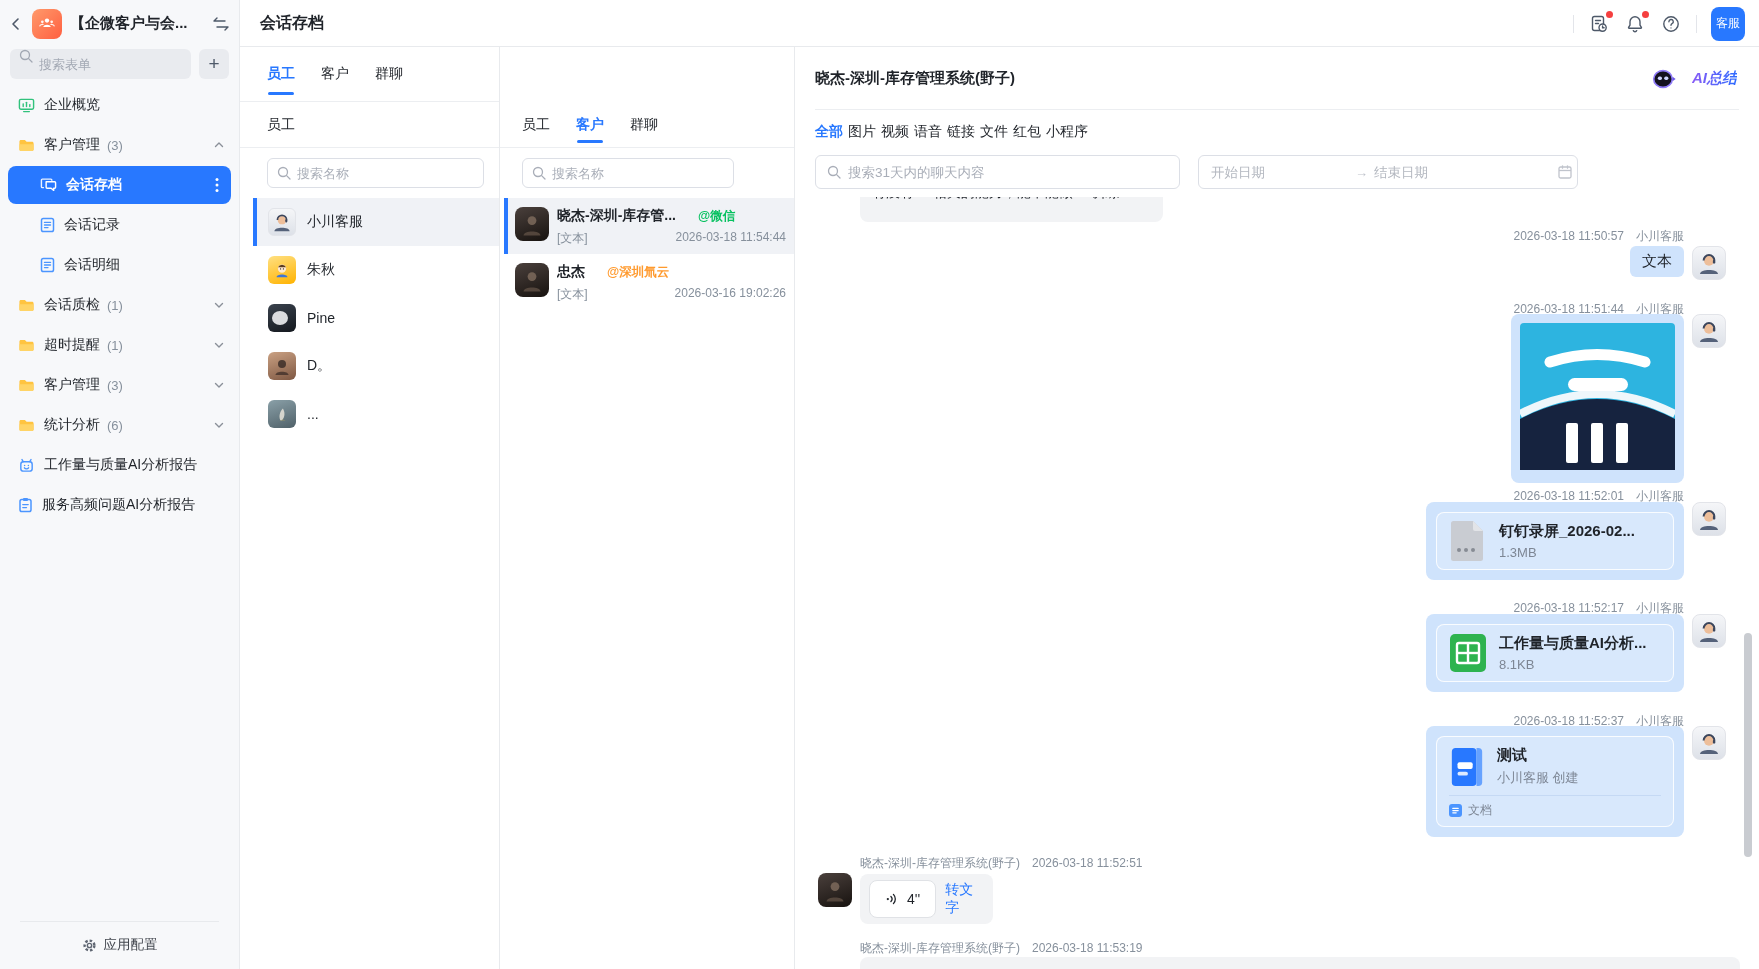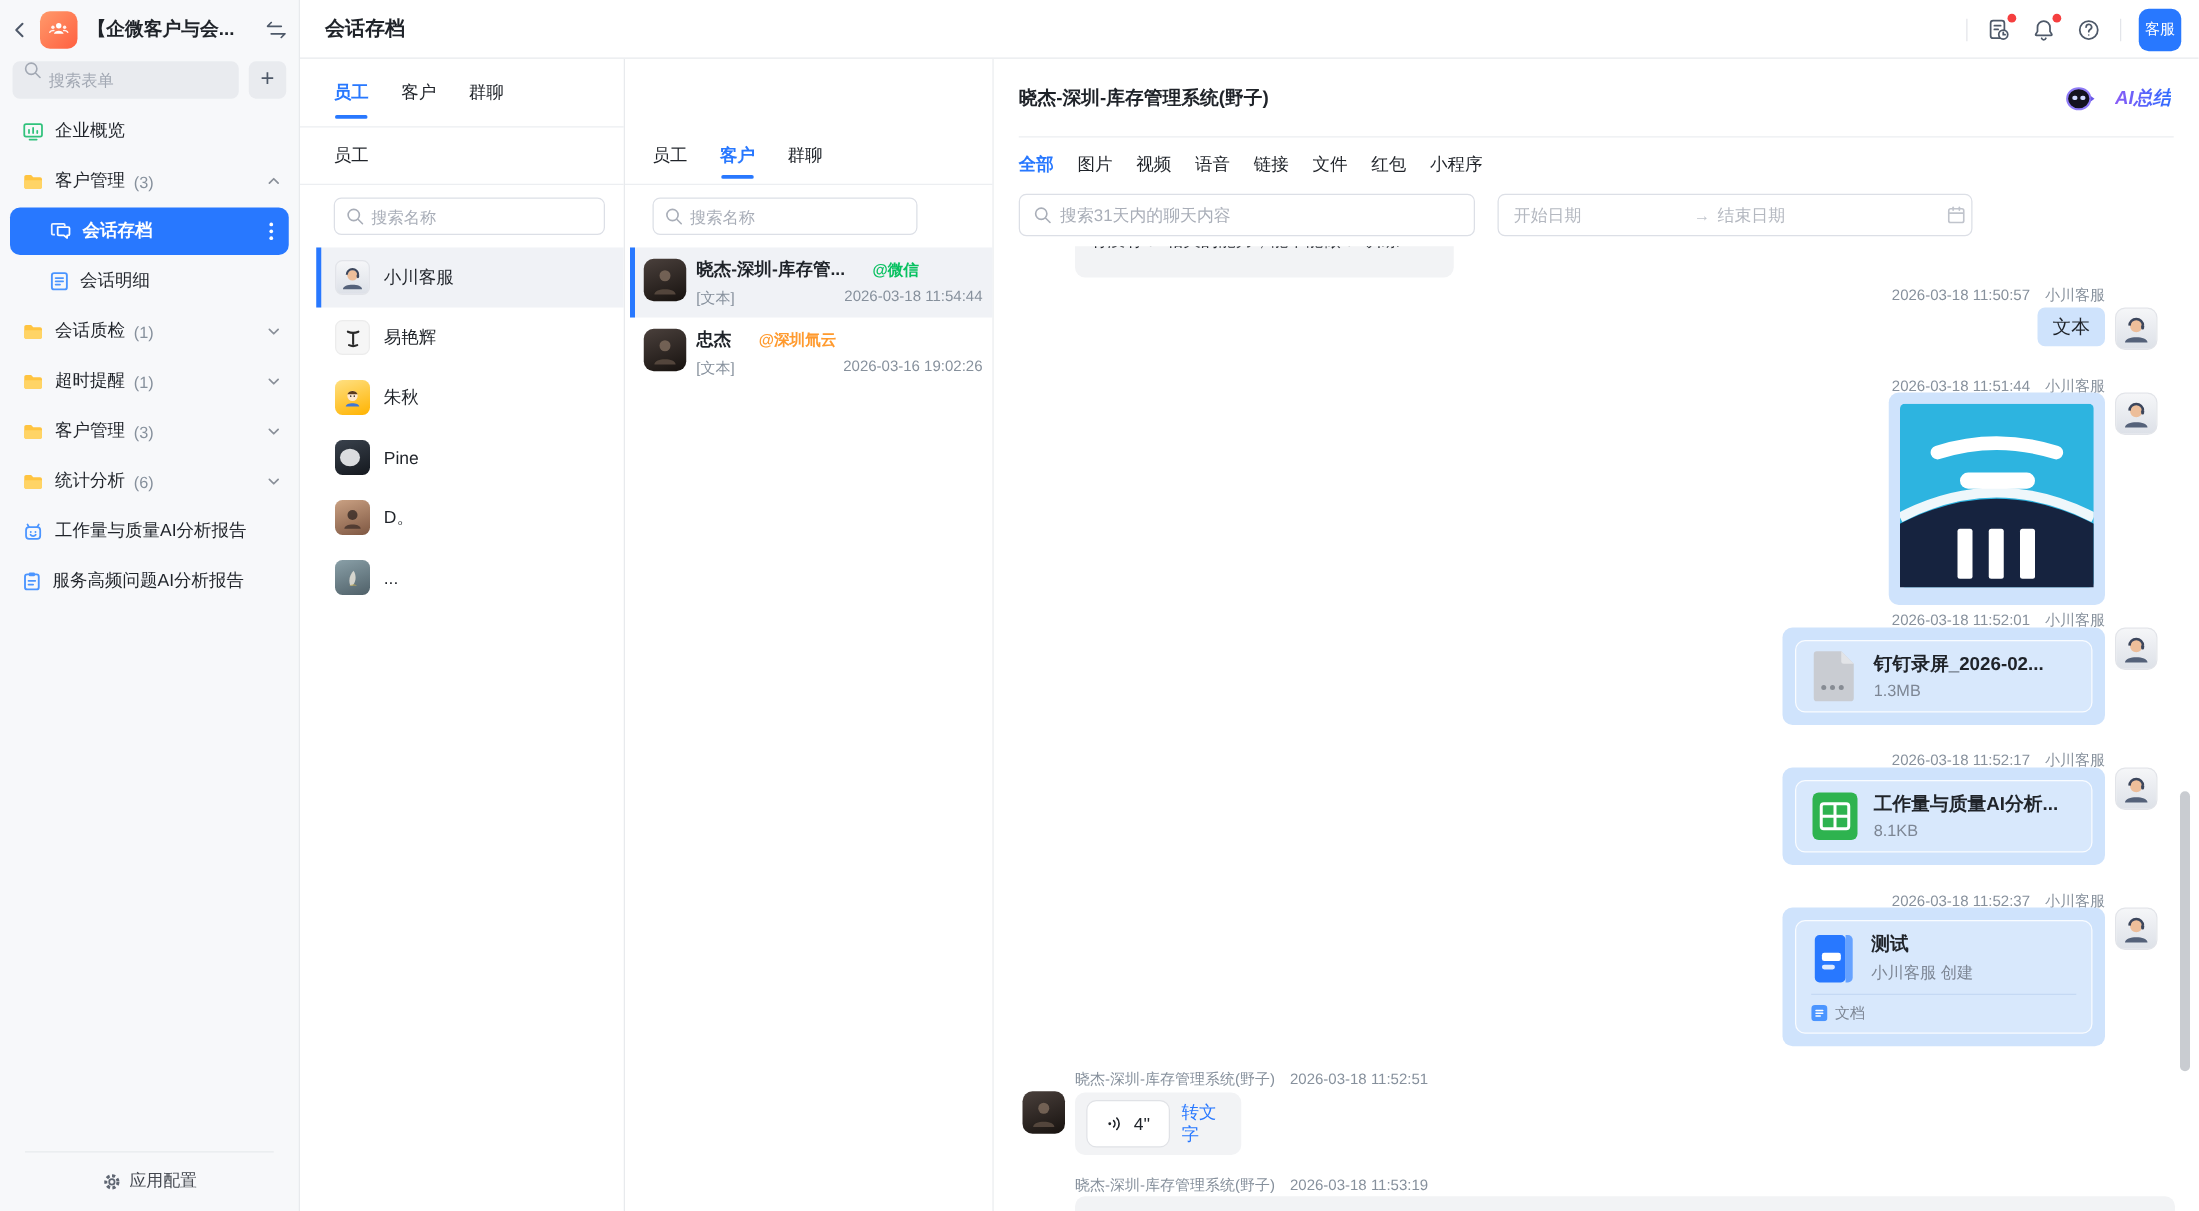--- a/index.html
+++ b/index.html
@@ -93,21 +93,21 @@
   .conv-l2 { display:flex; justify-content:space-between; margin-top:5px; font-size:12px; color:#86909c; }
 
   
   .chat { position:absolute; left:795px; top:47px; right:0; bottom:0; background:#fff; }
   .chat-header { height:63px; position:relative; display:flex; align-items:center; padding:0 20px; }
   .chat-header:after { content:""; position:absolute; left:20px; right:20px; bottom:0; height:1px; background:#eceef1; }
   .chat-title { font-size:15px; font-weight:600; }
   .ai-btn { position:absolute; right:22px; display:flex; align-items:center; gap:16px; cursor:pointer; }
   .ai-btn .txt { font-size:15px; font-weight:700; font-style:italic;
     background:linear-gradient(90deg,#8a5cf6,#2d6bff); -webkit-background-clip:text; background-clip:text; color:transparent; }
-  .filters { height:43px; display:flex; align-items:center; gap:19px; padding:0 20px; }
+  .filters { height:43px; display:flex; align-items:center; gap:5px; padding:0 20px; }
   .filter { font-size:14px; color:#1f2329; cursor:pointer; }
   .filter.active { color:#2878ff; font-weight:700; }
   .filter-inputs { display:flex; gap:18px; padding:2px 20px 0 20px; }
   .chat-search { width:365px; height:34px; border:1px solid #dcdfe6; border-radius:6px; display:flex; align-items:center;
     gap:7px; padding:0 11px; }
   .chat-search input { border:none; outline:none; font-size:13.5px; width:100%; font-family:inherit; }
   .chat-search input::placeholder { color:#a9aeb8; }
   .daterange { width:380px; height:34px; border:1px solid #dcdfe6; border-radius:6px; display:flex; align-items:center;
     padding:0 12px; gap:6px; }
   .daterange input { border:none; outline:none; font-size:13.5px; font-family:inherit; background:transparent; }
@@ -233,20 +233,31 @@
         <span class="lbl">会话存档</span>
         <span class="kebab">
           <svg width="4" height="16" viewBox="0 0 4 16" fill="#fff">
               <circle cx="2" cy="2.5" r="1.5"></circle>
               <circle cx="2" cy="8" r="1.5"></circle>
               <circle cx="2" cy="13.5" r="1.5"></circle>
             </svg>
         </span>
       </div>
 
+      <div class="nav-item nav-sub">
+        <span style="display:flex;">
+          <svg width="15" height="16" viewBox="0 0 15 16">
+              <rect x="1.5" y="1.5" width="12" height="13" rx="1.8" fill="none" stroke="#4b95ff" stroke-width="1.5"></rect>
+              <line x1="4.5" y1="5.4" x2="10.5" y2="5.4" stroke="#4b95ff" stroke-width="1.4" stroke-linecap="round"></line>
+              <line x1="4.5" y1="8" x2="10.5" y2="8" stroke="#4b95ff" stroke-width="1.4" stroke-linecap="round"></line>
+              <line x1="4.5" y1="10.6" x2="8" y2="10.6" stroke="#4b95ff" stroke-width="1.4" stroke-linecap="round"></line>
+            </svg>
+        </span>
+        <span class="lbl">会话记录</span>
+      </div>
 
       <div class="nav-item nav-sub">
         <span style="display:flex;">
           <svg width="15" height="16" viewBox="0 0 15 16">
               <rect x="1.5" y="1.5" width="12" height="13" rx="1.8" fill="none" stroke="#4b95ff" stroke-width="1.5"></rect>
               <line x1="4.5" y1="5.4" x2="10.5" y2="5.4" stroke="#4b95ff" stroke-width="1.4" stroke-linecap="round"></line>
               <line x1="4.5" y1="8" x2="10.5" y2="8" stroke="#4b95ff" stroke-width="1.4" stroke-linecap="round"></line>
               <line x1="4.5" y1="10.6" x2="8" y2="10.6" stroke="#4b95ff" stroke-width="1.4" stroke-linecap="round"></line>
             </svg>
         </span>
@@ -410,30 +421,20 @@
       <div class="emp-row sel">
         <div class="avatar28 av-cs">
           <svg width="22" height="22" viewBox="0 0 26 26">
               <path d="M4 24c0-5.5 18-5.5 18 0z" fill="#55627a"></path>
               <circle cx="13" cy="10.8" r="5" fill="#edbe9a"></circle>
               <path d="M7.6 10.5a5.4 5.4 0 0 1 10.8 0" fill="none" stroke="#3c465c" stroke-width="2"></path>
               <rect x="16.9" y="9.8" width="2.4" height="3.8" rx="1.2" fill="#3c465c"></rect>
             </svg>
         </div>
         <span class="emp-name">小川客服</span>
-      </div>
-      <div class="emp-row">
-        <div class="avatar28 av-cal">
-          <svg width="15" height="17" viewBox="0 0 16 18" stroke="#2a2a2a" stroke-width="1.8" stroke-linecap="round" fill="none">
-              <path d="M3.5 3.5c3 1.4 6 1.4 9 0"></path>
-              <path d="M8 5.5v8.5"></path>
-              <path d="M4.5 15c2 .9 5 .9 7 0"></path>
-            </svg>
-        </div>
-        <span class="emp-name">易艳辉</span>
       </div>
       <div class="emp-row">
         <div class="avatar28 av-boy">
           <svg width="18" height="18" viewBox="0 0 20 20">
               <circle cx="10" cy="8.5" r="4.6" fill="#ffe9cf"></circle>
               <path d="M5.5 7a5 5 0 0 1 9 0z" fill="#5b3b1e"></path>
               <circle cx="8.4" cy="8.8" r=".7" fill="#333"></circle>
               <circle cx="11.6" cy="8.8" r=".7" fill="#333"></circle>
               <path d="M4 18c0-4 12-4 12 0z" fill="#3f76d6"></path>
             </svg>

